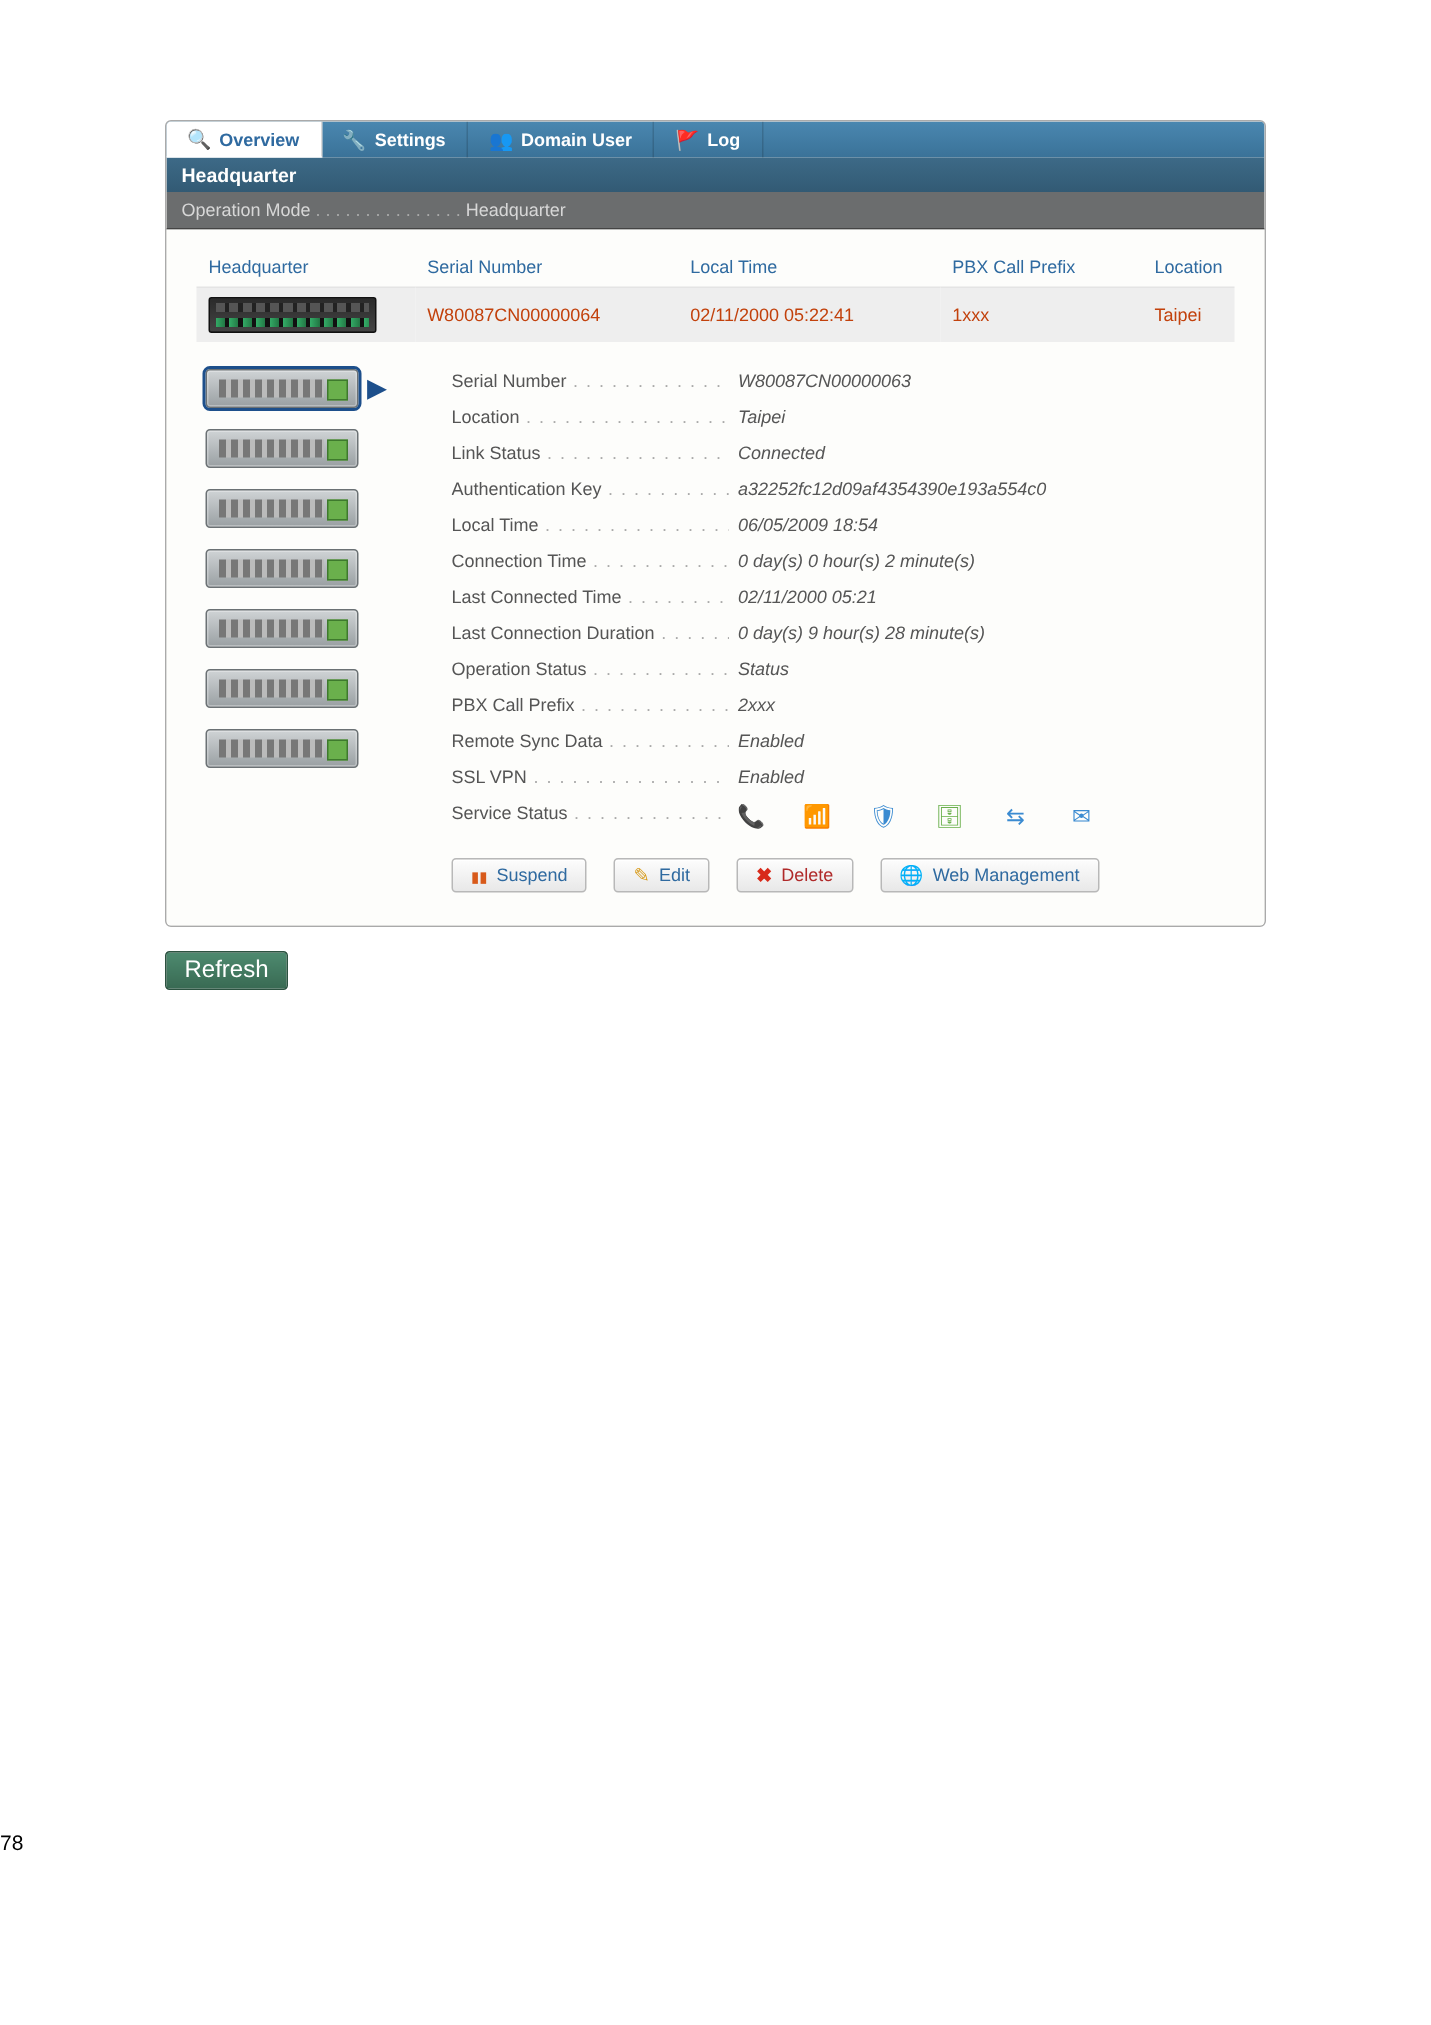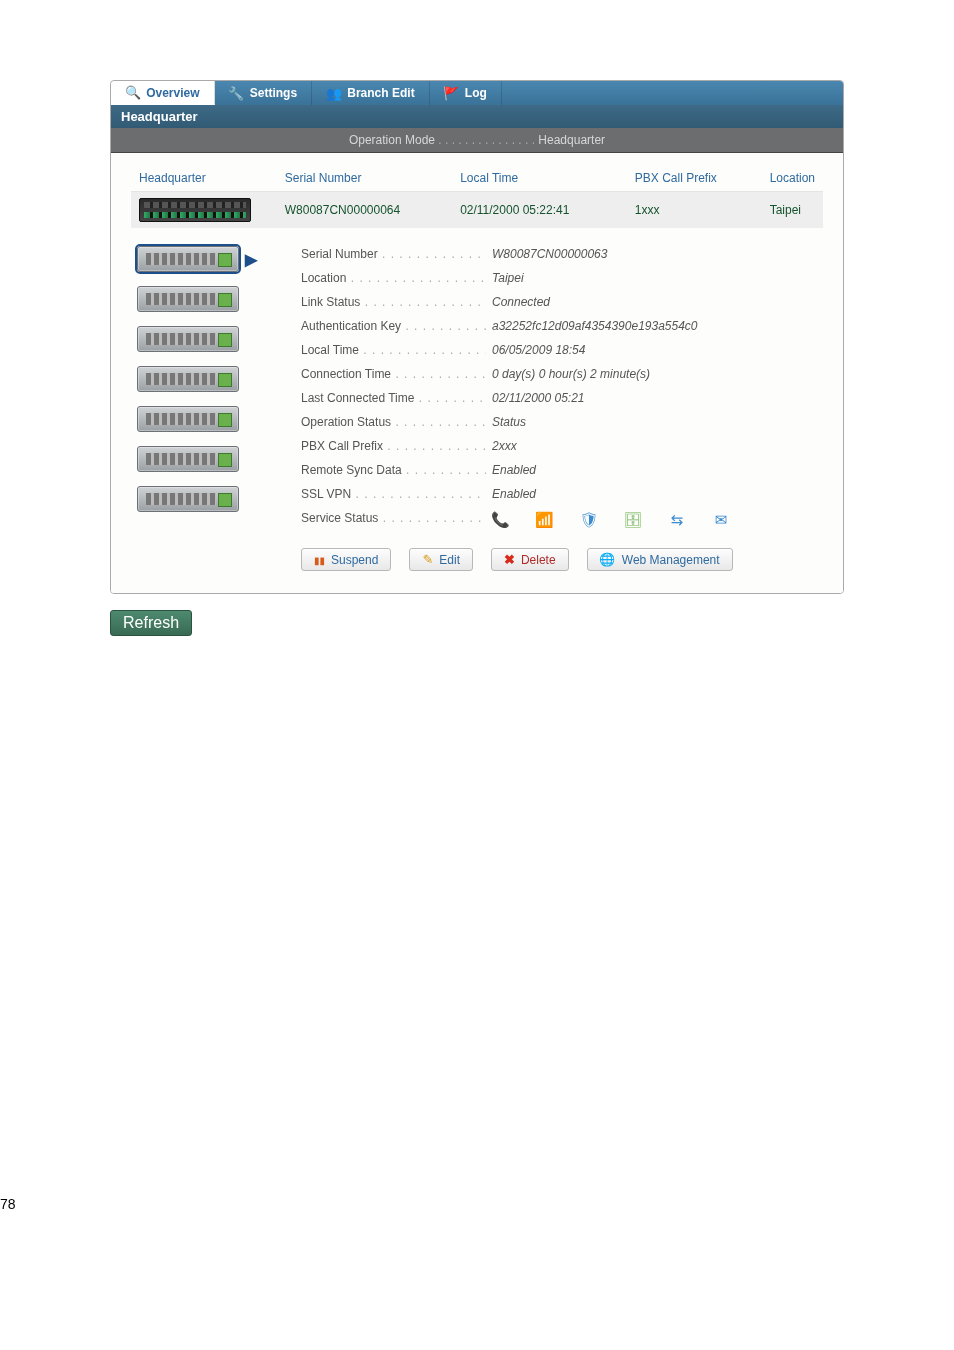--- a/index.html
+++ b/index.html
@@ -54,21 +54,20 @@
     font-size: 13px;
     font-weight: bold;
   }
   
   .opmode {
     background: #6b6d6e;
     color: #d7d7d7;
     padding: 5px 10px;
     font-size: 12px;
     border-bottom: 1px solid #444;
-    text-align: center;
   }
   
   .content {
     padding: 12px 20px 22px 20px;
     background: #fdfdfb;
   }
   
   .hq-table {
     width: 100%;
     border-collapse: collapse;
@@ -76,21 +75,21 @@
   }
   .hq-table th {
     color: #2f6aa0;
     font-weight: normal;
     text-align: left;
     padding: 6px 8px;
     background: #fdfdfb;
   }
   .hq-table td {
     padding: 6px 8px;
-    color: #14532d;
+    color: #c2410c;
   }
   .hq-table tr.hdrow th { border-bottom: 1px solid #e4e4e4; }
   .hq-table tr.datarow { background: #eeeeee; }
   .rack-img {
     width: 110px;
     height: 22px;
     background: linear-gradient(#2a2a2a,#444);
     border: 1px solid #111;
     border-radius: 2px;
     position: relative;
@@ -159,21 +158,21 @@
   .detail-row .val { flex:1; padding-left:6px;font-style:italic; }
   .service-icons { display:flex; gap:26px; align-items:center; padding-left:6px; }
   .sic { width:18px; height:18px; display:inline-flex; align-items:center; justify-content:center; font-size:15px; }
   .c-orange{color:#d98a2b}
   .c-gray{color:#9aa0a3}
   .c-blue{color:#3b8bd1}
   .c-green{color:#6ab04c}
 
   .btnrow { display:flex; gap:18px; margin-top:14px; padding-left:0; }
   .btn {
-    display:inline-flex; align-items:center; gap:6px;
+    display:inline-flex; align-items:flex-start; gap:6px;
     background: linear-gradient(#fdfdfd,#e8e8e8);
     border:1px solid #b8b8b8;
     border-radius:3px;
     padding: 3px 12px;
     font-size:12px;
     cursor:pointer;
     box-shadow: 0 1px 0 #fff inset;
   }
   .btn .bi { font-size:13px; }
   .bt-suspend{color:#2f6aa0}
@@ -214,21 +213,21 @@
       <div class="tab active">
         <span class="ticon c-blue">🔍</span>
         <span>Overview</span>
       </div>
       <div class="tab">
         <span class="ticon">🔧</span>
         <span>Settings</span>
       </div>
       <div class="tab">
         <span class="ticon">👥</span>
-        <span>Branch Edit</span>
+        <span>Domain User</span>
       </div>
       <div class="tab">
         <span class="ticon">🚩</span>
         <span>Log</span>
       </div>
     </div>
 
     <div class="titlebar">Headquarter</div>
 
     <div class="opmode">
@@ -308,20 +307,24 @@
             </div>
           <div class="detail-row">
               <span class="lbl"><span>Connection Time</span><span class="dots"></span></span>
               <span class="val">0 day(s) 0 hour(s) 2 minute(s)</span>
             </div>
           <div class="detail-row">
               <span class="lbl"><span>Last Connected Time</span><span class="dots"></span></span>
               <span class="val">02/11/2000 05:21</span>
             </div>
           <div class="detail-row">
+              <span class="lbl"><span>Last Connection Duration</span><span class="dots"></span></span>
+              <span class="val">0 day(s) 9 hour(s) 28 minute(s)</span>
+            </div>
+          <div class="detail-row">
               <span class="lbl"><span>Operation Status</span><span class="dots"></span></span>
               <span class="val">Status</span>
             </div>
           <div class="detail-row">
               <span class="lbl"><span>PBX Call Prefix</span><span class="dots"></span></span>
               <span class="val">2xxx</span>
             </div>
           <div class="detail-row">
               <span class="lbl"><span>Remote Sync Data</span><span class="dots"></span></span>
               <span class="val">Enabled</span>

